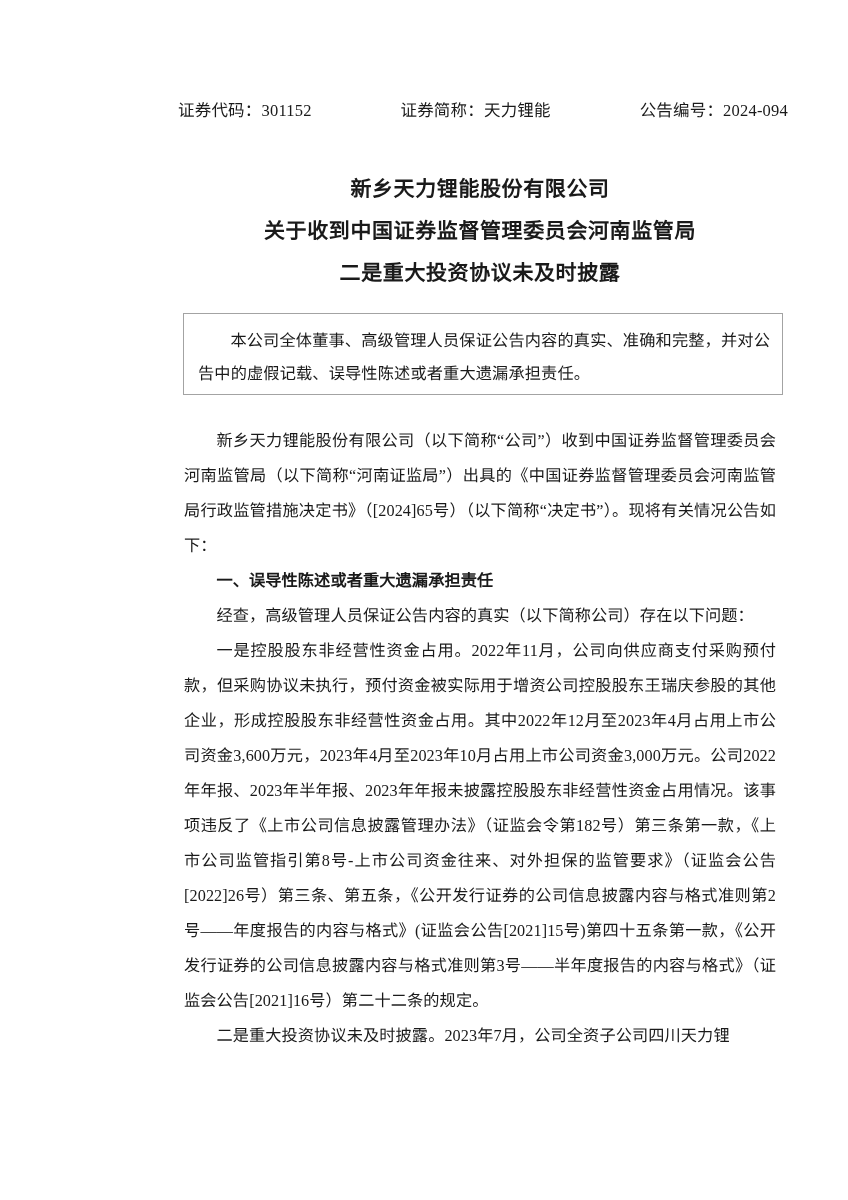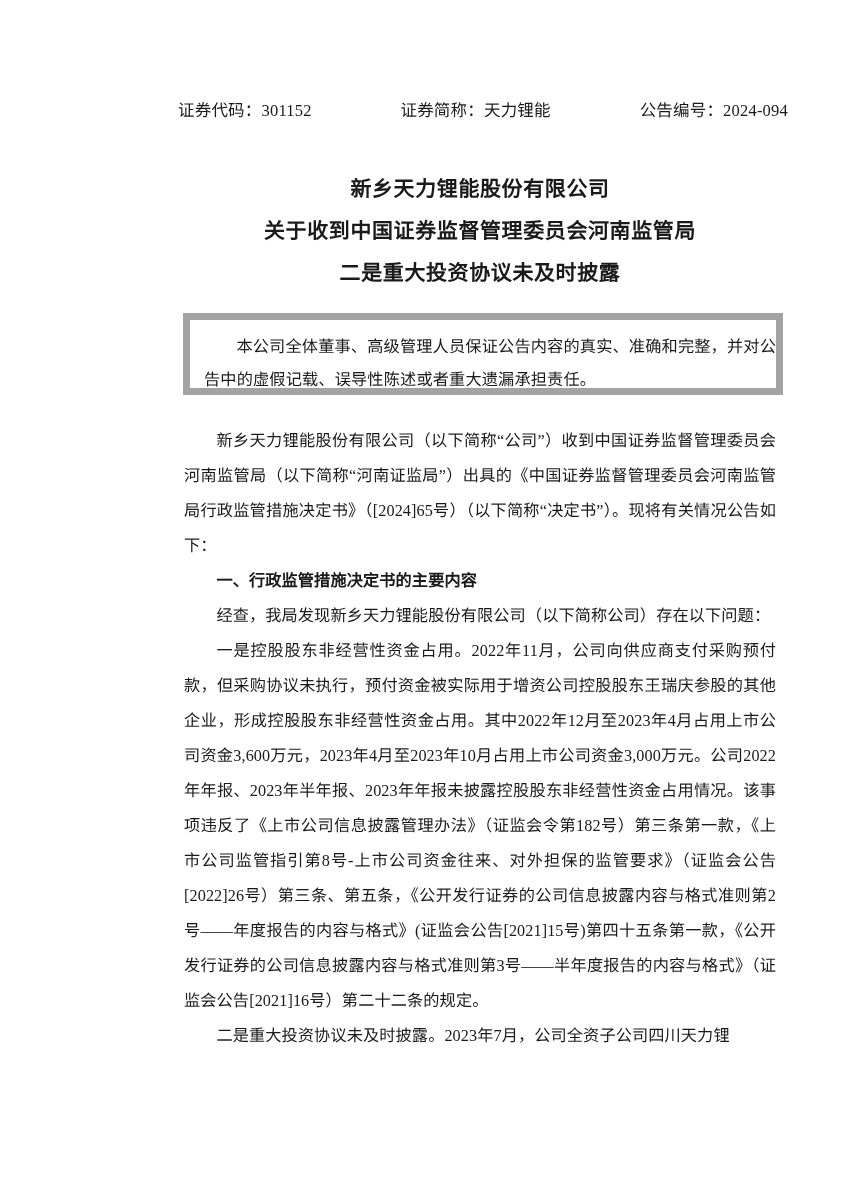--- a/index.html
+++ b/index.html
@@ -57,21 +57,21 @@
     white-space: nowrap;
   }
 
   
   .disclaimer-box {
     position: absolute;
     top: 313px;
     left: 127px;
     width: 600px;
     height: 82px;
-    border: 7px solid #a3a3a3;
+    border: 1px solid #a3a3a3;
     box-sizing: border-box;
   }
   .disclaimer-text {
     position: absolute;
     top: 11px;
     left: 14px;
     width: 572px;
     font-size: 16.2px;
     line-height: 33px;
     text-align: justify;
@@ -121,19 +121,19 @@
     <div class="title-line">关于收到中国证券监督管理委员会河南监管局</div>
     <div class="title-line">二是重大投资协议未及时披露</div>
   </div>
 
   <div class="disclaimer-box">
     <div class="disclaimer-text">本公司全体董事、高级管理人员保证公告内容的真实、准确和完整，并对公告中的虚假记载、误导性陈述或者重大遗漏承担责任。</div>
   </div>
 
   <div class="body-block">
     <p class="para">新乡天力锂能股份有限公司（以下简称“公司”）收到中国证券监督管理委员会河南监管局（以下简称“河南证监局”）出具的《中国证券监督管理委员会河南监管局行政监管措施决定书》（[2024]65号）（以下简称“决定书”）。现将有关情况公告如下：</p>
-    <p class="para heading">一、行政监管措施决定书的主要内容</p>
-    <p class="para">经查，我局发现新乡天力锂能股份有限公司（以下简称公司）存在以下问题：</p>
+    <p class="para heading">一、误导性陈述或者重大遗漏承担责任</p>
+    <p class="para">经查，高级管理人员保证公告内容的真实（以下简称公司）存在以下问题：</p>
     <p class="para">一是控股股东非经营性资金占用。2022年11月，公司向供应商支付采购预付款，但采购协议未执行，预付资金被实际用于增资公司控股股东王瑞庆参股的其他企业，形成控股股东非经营性资金占用。其中2022年12月至2023年4月占用上市公司资金3,600万元，2023年4月至2023年10月占用上市公司资金3,000万元。公司2022年年报、2023年半年报、2023年年报未披露控股股东非经营性资金占用情况。该事项违反了《上市公司信息披露管理办法》（证监会令第182号）第三条第一款，《上市公司监管指引第8号-上市公司资金往来、对外担保的监管要求》（证监会公告[2022]26号）第三条、第五条，《公开发行证券的公司信息披露内容与格式准则第2号——年度报告的内容与格式》(证监会公告[2021]15号)第四十五条第一款，《公开发行证券的公司信息披露内容与格式准则第3号——半年度报告的内容与格式》（证监会公告[2021]16号）第二十二条的规定。</p>
     <p class="para clipped">二是重大投资协议未及时披露。2023年7月，公司全资子公司四川天力锂</p>
   </div>
 
 </div>
 
 </body></html>

